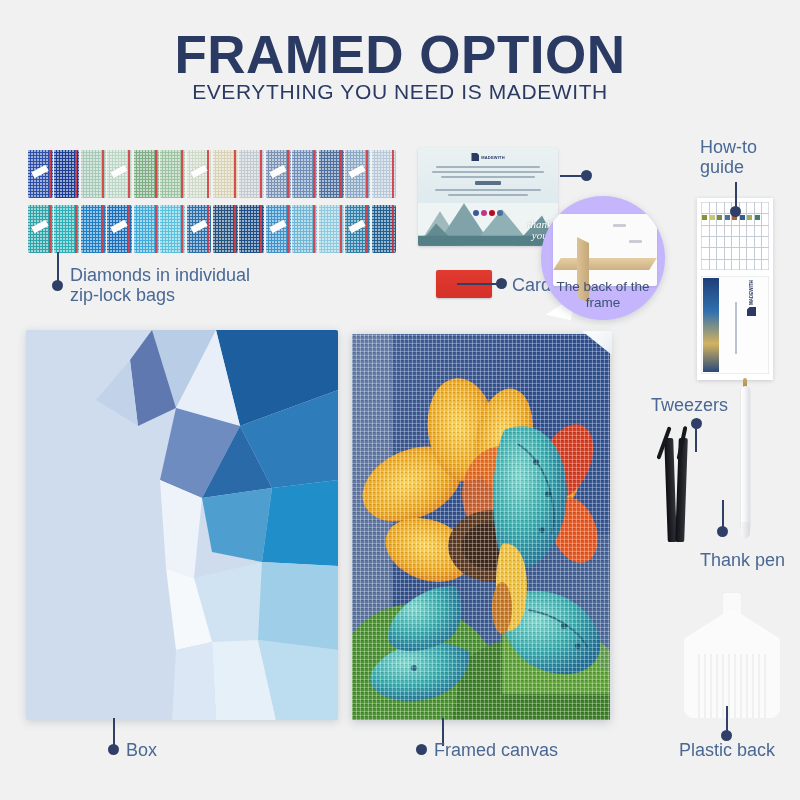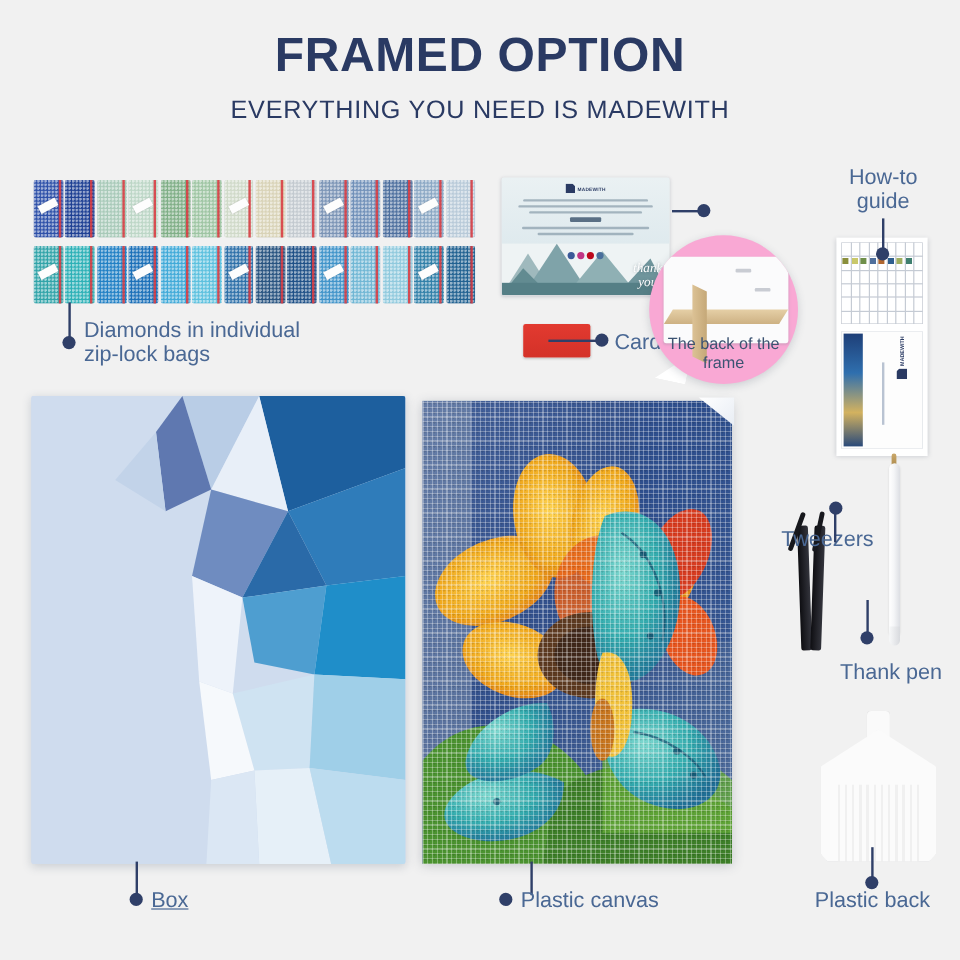--- a/index.html
+++ b/index.html
@@ -7,21 +7,21 @@
     width:800px;height:800px;overflow:hidden;
     background:#f2f2f2;
     font-family:"Liberation Sans", sans-serif;
     -webkit-font-smoothing:antialiased;
   }
   #stage{position:relative;width:800px;height:800px;background:#f1f1f1;}
 
   
   .title{
     position:absolute;left:0;top:24px;width:800px;text-align:center;
-    font-size:40px;font-weight:bold;letter-spacing:.5px;color:#2a3a63;
+    font-size:53px;font-weight:bold;letter-spacing:.5px;color:#2a3a63;
     font-family:"Liberation Sans", sans-serif;
   }
   .subtitle{
     position:absolute;left:0;top:80px;width:800px;text-align:center;
     font-size:21px;font-weight:normal;letter-spacing:.6px;color:#2a3a63;
   }
 
   
   .lbl{position:absolute;color:#4a6894;font-size:18px;line-height:1.12;white-space:pre-line;}
   .dot{position:absolute;width:11px;height:11px;border-radius:50%;background:#2f3f68;}
@@ -61,21 +61,21 @@
     font-family:"Liberation Serif",serif;font-style:italic;
     text-shadow:0 0 2px rgba(90,110,120,.55);line-height:.95;text-align:center;}
 
   
   .glue{position:absolute;left:436px;top:270px;width:56px;height:28px;
     background:linear-gradient(#e23a30,#d43128);border-radius:2px;
     box-shadow:0 1px 2px rgba(0,0,0,.18);}
 
   
   .bubble{position:absolute;left:541px;top:196px;width:124px;height:124px;border-radius:50%;
-    background:#f9a8d4;overflow:hidden;box-shadow:0 2px 7px rgba(60,70,90,.2);}
+    background:#c4b5fd;overflow:hidden;box-shadow:0 2px 7px rgba(60,70,90,.2);}
   .bub-tail{position:absolute;left:548px;top:292px;width:26px;height:26px;background:#fff;
     clip-path:polygon(100% 0,100% 100%,0 100%);transform:rotate(12deg);}
   .frame-corner{position:absolute;left:12px;top:18px;width:104px;height:72px;}
   .fc-back{position:absolute;inset:0;background:#fbfbfc;border-radius:2px;
      box-shadow:0 1px 2px rgba(120,130,145,.25);}
   .fc-bar-h{position:absolute;left:4px;top:44px;width:96px;height:12px;
      background:linear-gradient(#e5cfa6,#cdb183);transform:skewX(-32deg);}
   .fc-bar-v{position:absolute;left:24px;top:26px;width:12px;height:60px;
      background:linear-gradient(90deg,#dcc295,#c5a878);transform:skewY(26deg);}
   .fc-notch{position:absolute;width:13px;height:3px;background:#c9ccd3;border-radius:1px;}
@@ -371,21 +371,21 @@
       </div>
     <div class="guide-cover">
       <div class="gc-img"></div>
       <div class="gc-logo">
         <span class="mark"></span>
         <span class="txt">MADEWITH</span>
       </div>
       <div class="gc-line"></div>
     </div>
   </div>
-  <div class="lbl" style="left:700px;top:137px;text-align:center;width:72px;">How-to
+  <div class="lbl" style="left:700px;top:137px;text-align:left;width:72px;">How-to
 guide</div>
   <div class="lead v" style="left:735px;top:182px;height:28px;"></div>
   <div class="dot" style="left:730px;top:206px;"></div>
 
   <div class="box">
     <svg width="312" height="390" viewBox="0 0 312 390" preserveAspectRatio="none">
       <rect width="312" height="390" fill="#cfdcee"></rect>
       <polygon points="126,0 190,0 150,78" fill="#b9cde6"></polygon>
       <polygon points="190,0 312,0 312,60 214,96" fill="#1d5f9e"></polygon>
       <polygon points="150,78 190,0 214,96" fill="#e8eff8"></polygon>
@@ -401,21 +401,21 @@
       <polygon points="140,238 168,248 186,312 150,320" fill="#f6f9fc"></polygon>
       <polygon points="186,312 232,310 250,390 190,390" fill="#e6f0f8"></polygon>
       <polygon points="232,310 312,320 312,390 250,390" fill="#bcdcef"></polygon>
       <polygon points="150,320 186,312 190,390 146,390" fill="#dbe7f4"></polygon>
       <polygon points="104,30 112,96 70,70" fill="#c2d3e9"></polygon>
     </svg>
     
   </div>
   <div class="lead v" style="left:113px;top:718px;height:28px;"></div>
   <div class="dot" style="left:108px;top:744px;"></div>
-  <div class="lbl" style="left:126px;top:740px;text-decoration:underline;">Box</div>
+  <div class="lbl" style="left:126px;top:740px;">Box</div>
 
   <div class="canvas-wrap">
     <div class="mosaic">
       <svg class="art" viewBox="0 0 258 386" preserveAspectRatio="none">
         <defs>
           <linearGradient id="bgsky" x1="0" y1="0" x2="1" y2="1">
             <stop offset="0%" stop-color="#46639c"></stop>
             <stop offset="45%" stop-color="#32508c"></stop>
             <stop offset="100%" stop-color="#53719f"></stop>
           </linearGradient>
@@ -474,29 +474,29 @@
         </g>
         <rect x="0" y="0" width="258" height="386" fill="none"></rect>
       </svg>
       <div class="dots"></div>
       <div class="grid"></div>
     </div>
     <div class="corner-peel"></div>
   </div>
   <div class="lead v" style="left:442px;top:718px;height:28px;"></div>
   <div class="dot" style="left:416px;top:744px;"></div>
-  <div class="lbl" style="left:434px;top:740px;">Plastic canvas</div>
+  <div class="lbl" style="left:434px;top:740px;">Framed canvas</div>
 
   <div class="tweez">
     <div class="tw-arm" style="left:6px;transform:rotate(-2deg);"></div>
     <div class="tw-arm" style="left:17px;transform:rotate(2deg);"></div>
     <div class="tw-tip" style="left:2px;top:2px;transform:rotate(20deg);"></div>
     <div class="tw-tip" style="left:20px;top:2px;transform:rotate(12deg);"></div>
   </div>
-  <div class="lbl" style="left:651px;top:395px;margin-top:44px;">Tweezers</div>
+  <div class="lbl" style="left:651px;top:395px;">Tweezers</div>
   <div class="dot" style="left:691px;top:418px;"></div>
   <div class="lead v" style="left:695px;top:428px;height:24px;"></div>
 
   <div class="pen">
     <div class="pen-tip"></div>
     <div class="pen-body"></div>
     <div class="pen-end"></div>
   </div>
   <div class="lead v" style="left:722px;top:500px;height:28px;"></div>
   <div class="dot" style="left:717px;top:526px;"></div>

